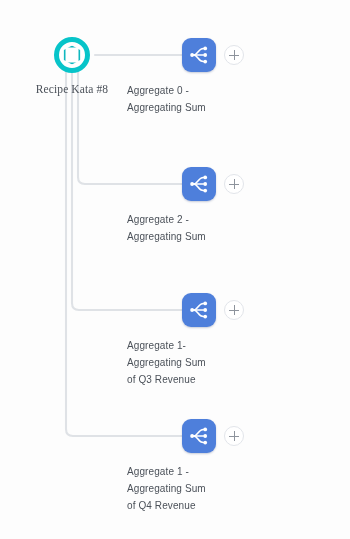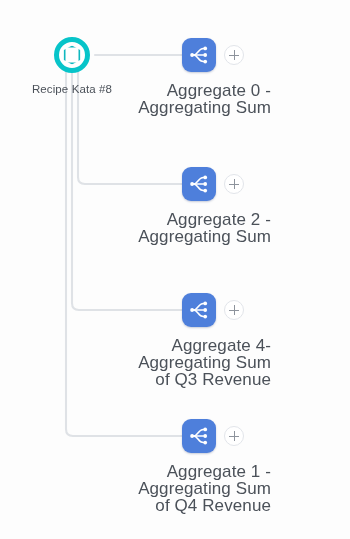--- a/index.html
+++ b/index.html
@@ -35,20 +35,21 @@
     box-sizing:border-box;
     clip-path:polygon(50% 0%,100% 25%,100% 75%,50% 100%,0% 75%,0% 25%);
   }
   .root-label{
     position:absolute;
     left:0;top:83px;width:144px;
     text-align:center;
     font-size:11.5px;
     color:#4b5159;
     letter-spacing:.1px;
+    font-family:Liberation Serif, serif;
   }
 
   
   .agg-node{position:absolute;}
   .agg-tile{
     position:absolute;left:0;top:0;
     width:34px;height:34px;
     border-radius:9px;
     background:#4e7fdb;
     box-shadow:0 1px 2px rgba(40,60,110,.25);
@@ -62,22 +63,22 @@
     box-sizing:border-box;
   }
   .agg-plus:before,.agg-plus:after{
     content:"";position:absolute;background:#8d939c;
   }
   .agg-plus:before{left:4px;top:8.5px;width:10px;height:1.4px;}
   .agg-plus:after{left:8.5px;top:4px;width:1.4px;height:10px;}
   .agg-label{
     position:absolute;
     left:-55px;top:44px;width:144px;
-    text-align:right;
-    font-size:17px;
+    text-align:left;
+    font-size:10px;
     line-height:17px;
     color:#4b5159;
     letter-spacing:.1px;
   }
 </style>
 </head>
 <body>
 
 <div id="canvas">
 
@@ -151,21 +152,21 @@
         <path d="M6.6 12 L16.4 12"></path>
         <path d="M6.6 12 C11 12 11 18.6 16.4 18.6"></path>
         <circle cx="5.1" cy="12" r="1.9" fill="#ffffff" stroke="none"></circle>
         <circle cx="18.2" cy="5.4" r="1.9" fill="#ffffff" stroke="none"></circle>
         <circle cx="18.2" cy="12" r="1.9" fill="#ffffff" stroke="none"></circle>
         <circle cx="18.2" cy="18.6" r="1.9" fill="#ffffff" stroke="none"></circle>
       </svg>
     </div>
     <div class="agg-plus"></div>
     <div class="agg-label">
-      <div>Aggregate 4-</div>
+      <div>Aggregate 1-</div>
       <div>Aggregating Sum</div>
       <div>of Q3 Revenue</div>
     </div>
   </div>
 
   <div class="agg-node" style="left:182px;top:419px;">
     <div class="agg-tile">
       <svg width="24" height="24" viewBox="0 0 24 24" fill="none" stroke="#ffffff" stroke-width="1.5" stroke-linecap="round">
         <path d="M6.6 12 C11 12 11 5.4 16.4 5.4"></path>
         <path d="M6.6 12 L16.4 12"></path>

